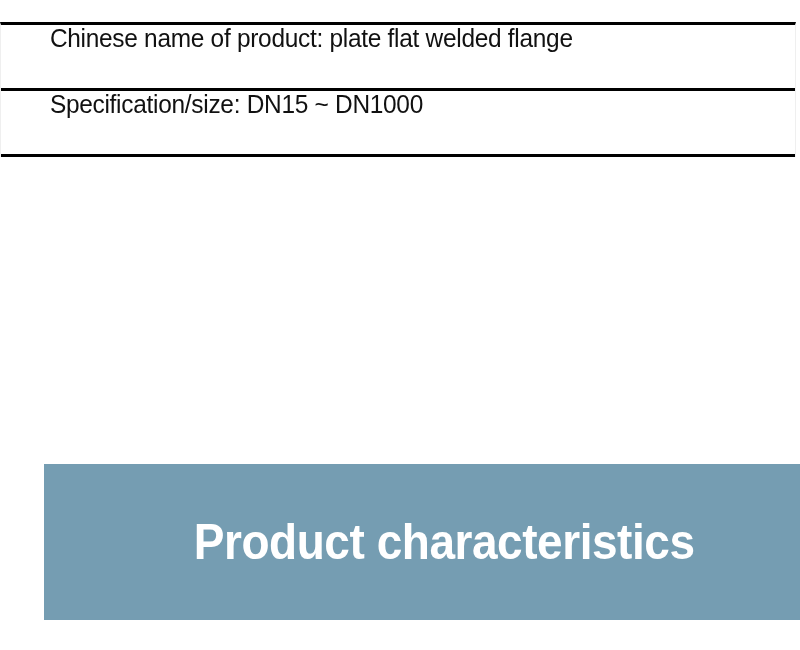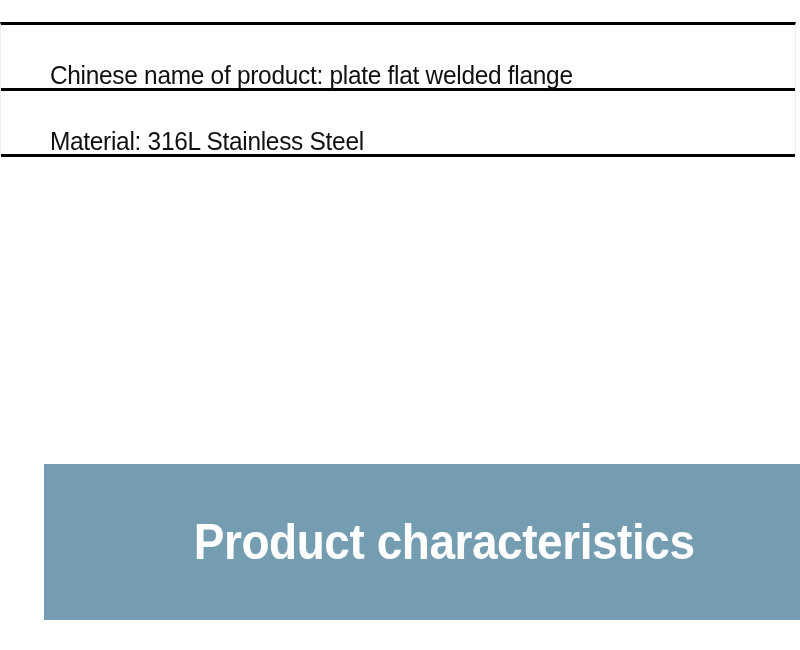--- a/index.html
+++ b/index.html
@@ -30,21 +30,21 @@
     border-top: 3px solid #000000;
     border-left: 1px solid #efefef;
     border-right: 1px solid #efefef;
     box-sizing: border-box;
   }
 
   .spec-row {
     height: 66px;
     border-bottom: 3px solid #000000;
     display: flex;
-    align-items: flex-end;
+    align-items: flex-start;
     box-sizing: border-box;
     background: #ffffff;
   }
 
   .spec-row-text {
     padding-left: 52px;
     font-size: 26px;
     line-height: 1;
     color: #111111;
     letter-spacing: -0.3px;
@@ -85,24 +85,24 @@
 <body>
 
 <div id="page">
 
   <div class="spec-table">
 
     <div class="spec-row">
       <div class="spec-row-text">Chinese name of product: plate flat welded flange</div>
     </div>
 
+    <div class="spec-row">
+      <div class="spec-row-text">Specification/size: DN15 ~ DN1000</div>
+    </div>
 
-    <div class="spec-row">
-      <div class="spec-row-text">Material: 316L Stainless Steel</div>
-    </div>
 
 
 
 
   </div>
 
   <div class="banner">
     <div class="banner-title">Product characteristics</div>
   </div>
 

